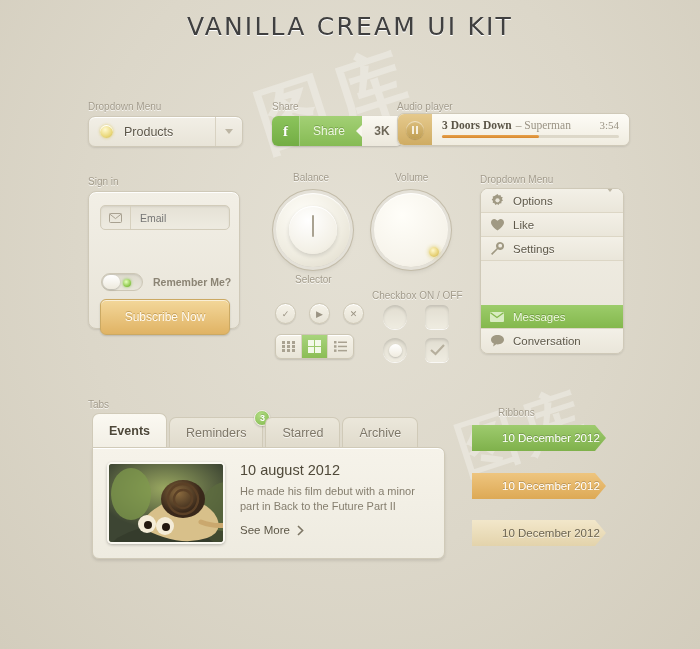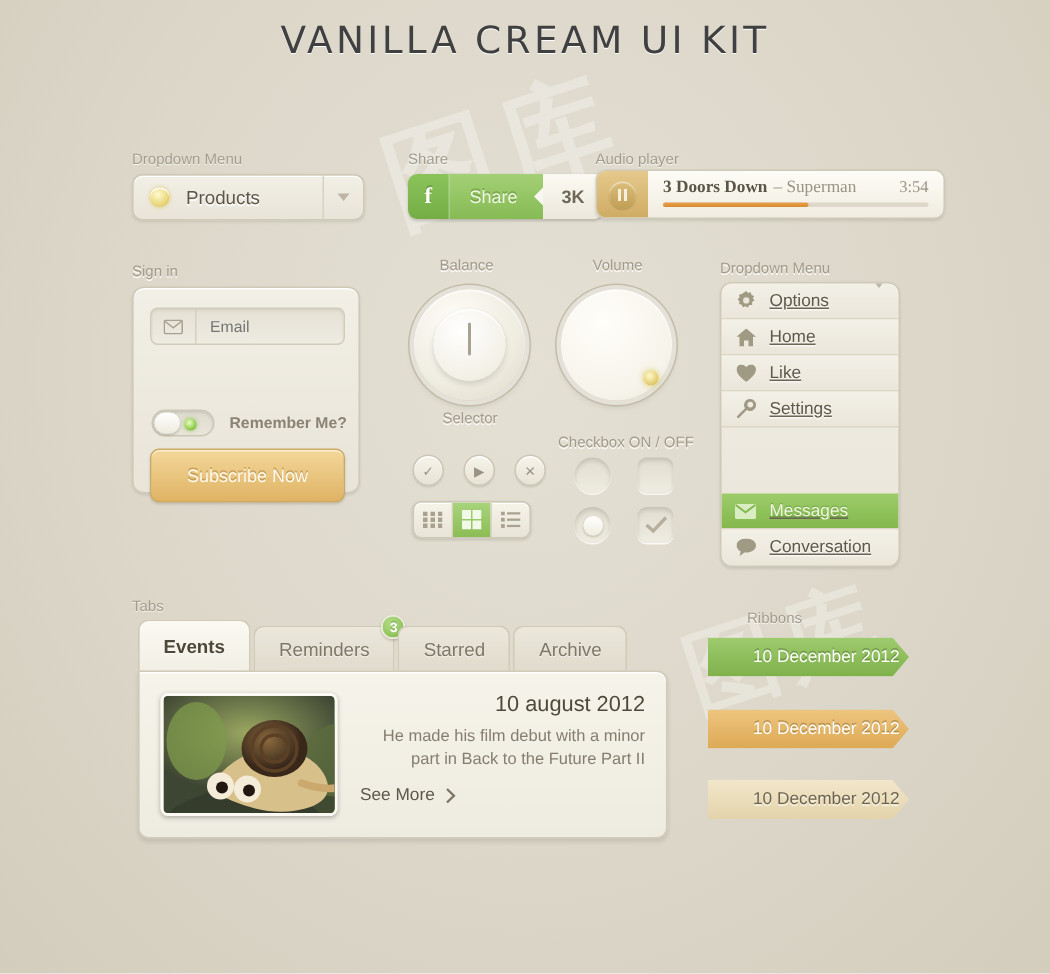--- a/index.html
+++ b/index.html
@@ -127,21 +127,21 @@
   .cbox-c { width:24px;height:24px;border-radius:50%;background:linear-gradient(#e1ddd0,#efece1);
     box-shadow:inset 0 2px 3px rgba(0,0,0,.13), 0 1px 0 rgba(255,255,255,.8);
     display:flex;align-items:center;justify-content:center; }
   .cbox-s { width:24px;height:24px;border-radius:6px;background:linear-gradient(#e1ddd0,#efece1);
     box-shadow:inset 0 2px 3px rgba(0,0,0,.13), 0 1px 0 rgba(255,255,255,.8);
     display:flex;align-items:center;justify-content:center; color:#b6af9d; }
   .cb-fill { width:13px;height:13px;border-radius:50%;background:linear-gradient(#ffffff,#f0ece0);
     box-shadow:0 1px 2px rgba(0,0,0,.2); }
 
   
-  #menu { position:absolute; left:480px; top:188px; width:120px; border-radius:8px; overflow:hidden;text-decoration:underline; }
+  #menu { position:absolute; left:480px; top:188px; width:144px; border-radius:8px; overflow:hidden; }
   .mi { height:24px; display:flex; align-items:center; border-bottom:1px solid #dcd6c5;
     background:linear-gradient(#f3f0e7,#eae6da); position:relative; }
   .mi:last-child { border-bottom:0; }
   .mi .mico { width:32px; display:flex;align-items:center;justify-content:center; color:#a09983; font-size:12px; }
   .mi .mlab { font-size:11.5px; color:#5e5849; text-shadow:0 1px 0 rgba(255,255,255,.7); }
   .mi.active { background:linear-gradient(#9ccc6a,#84b84d);margin-top:44px; }
   .mi.active .mlab { color:#eef7e0; text-shadow:0 -1px 0 rgba(80,120,40,.5); }
   .mi.active .mico { color:#d9ecc2; }
   .mi .mcaret { margin-left:auto; margin-right:9px; }
 
@@ -152,21 +152,21 @@
     border-radius:7px 7px 0 0; font-size:12.5px; color:#7e7768; position:relative; margin-right:2px;
     background:linear-gradient(#ebe7db,#e0dbcc); border:1px solid #d0cab8; border-bottom:0;
     text-shadow:0 1px 0 rgba(255,255,255,.7); }
   .tab.active { height:34px; color:#4e4839; font-weight:700;
     background:linear-gradient(#fbf9f2,#f2efe5); z-index:2; }
   .badge { position:absolute; right:-8px; top:-8px; width:16px; height:16px; border-radius:50%;
     background:radial-gradient(circle at 40% 30%, #b3dd85, #7fb84a); color:#fff; font-size:9px; font-weight:700;
     display:flex;align-items:center;justify-content:center; border:1.5px solid #efece1;
     box-shadow:0 1px 2px rgba(0,0,0,.2); text-shadow:0 -1px 0 rgba(0,0,0,.15); }
   .tabpanel { background:linear-gradient(#f6f3ea,#eeebe0); border:1px solid #d0cab8; border-radius:0 7px 7px 7px;
-    box-shadow:inset 0 1px 0 #fff, 0 2px 3px rgba(0,0,0,.10); padding:14px; display:flex; gap:15px; height:112px;text-align:right; }
+    box-shadow:inset 0 1px 0 #fff, 0 2px 3px rgba(0,0,0,.10); padding:14px; display:flex; gap:15px; height:112px; }
   .thumb { width:140px; height:82px; border-radius:5px; border:2px solid #fbf9f2; overflow:hidden;
     box-shadow:0 1px 3px rgba(0,0,0,.25); background:linear-gradient(135deg,#6f7e4a,#47503a); position:relative; }
   .t-date { font-size:14.5px; color:#4f4939; font-weight:400; }
   .t-desc { font-size:11px; color:#857e6e; line-height:15px; margin-top:6px; width:190px; }
   .t-more { font-size:11.5px; color:#5d5747; margin-top:10px; display:flex; align-items:center; gap:7px; }
 
   
   .ribbon { position:absolute; height:26px; display:flex; align-items:center; padding-left:30px;
     color:#fff; font-size:11.5px; text-shadow:0 -1px 0 rgba(0,0,0,.22);
     clip-path: polygon(0 0, calc(100% - 11px) 0, 100% 50%, calc(100% - 11px) 100%, 0 100%);
@@ -321,28 +321,20 @@
 <div class="panel" id="menu">
   <div class="mi">
     <span class="mico">
       <svg width="13" height="13" viewBox="0 0 13 13">
           <path fill="#a09983" d="M6.5 0 l1.2 1.4 1.8-.5 .5 1.8 1.8 .6 -.9 1.6 1.1 1.5 -1.6 1 0 1.9 -1.9 .1 -.9 1.6 -1.6-.9 -1.7 .8 -.8-1.7 -1.8-.5 .3-1.8 -1.3-1.3 1.3-1.3 -.3-1.8 1.8-.5z"></path>
           <circle cx="6.5" cy="6.3" r="2.1" fill="#eae6da"></circle>
         </svg>
     </span>
     <span class="mlab">Options</span>
     <span class="mcaret"><i class="caret"></i></span>
-  </div>
-  <div class="mi">
-    <span class="mico">
-      <svg width="13" height="12" viewBox="0 0 13 12">
-          <path fill="#a09983" d="M6.5 0 L13 5.5 L11 5.5 L11 12 L8 12 L8 8 L5 8 L5 12 L2 12 L2 5.5 L0 5.5z"></path>
-        </svg>
-    </span>
-    <span class="mlab">Home</span>
   </div>
   <div class="mi">
     <span class="mico">
       <svg width="13" height="12" viewBox="0 0 13 12">
           <path fill="#a09983" d="M6.5 11.5 C6.5 11.5 0 7.2 0 3.5 C0 1.3 1.6 0 3.2 0 C4.8 0 6.5 1.8 6.5 1.8 C6.5 1.8 8.2 0 9.8 0 C11.4 0 13 1.3 13 3.5 C13 7.2 6.5 11.5 6.5 11.5z"></path>
         </svg>
     </span>
     <span class="mlab">Like</span>
   </div>
   <div class="mi">

